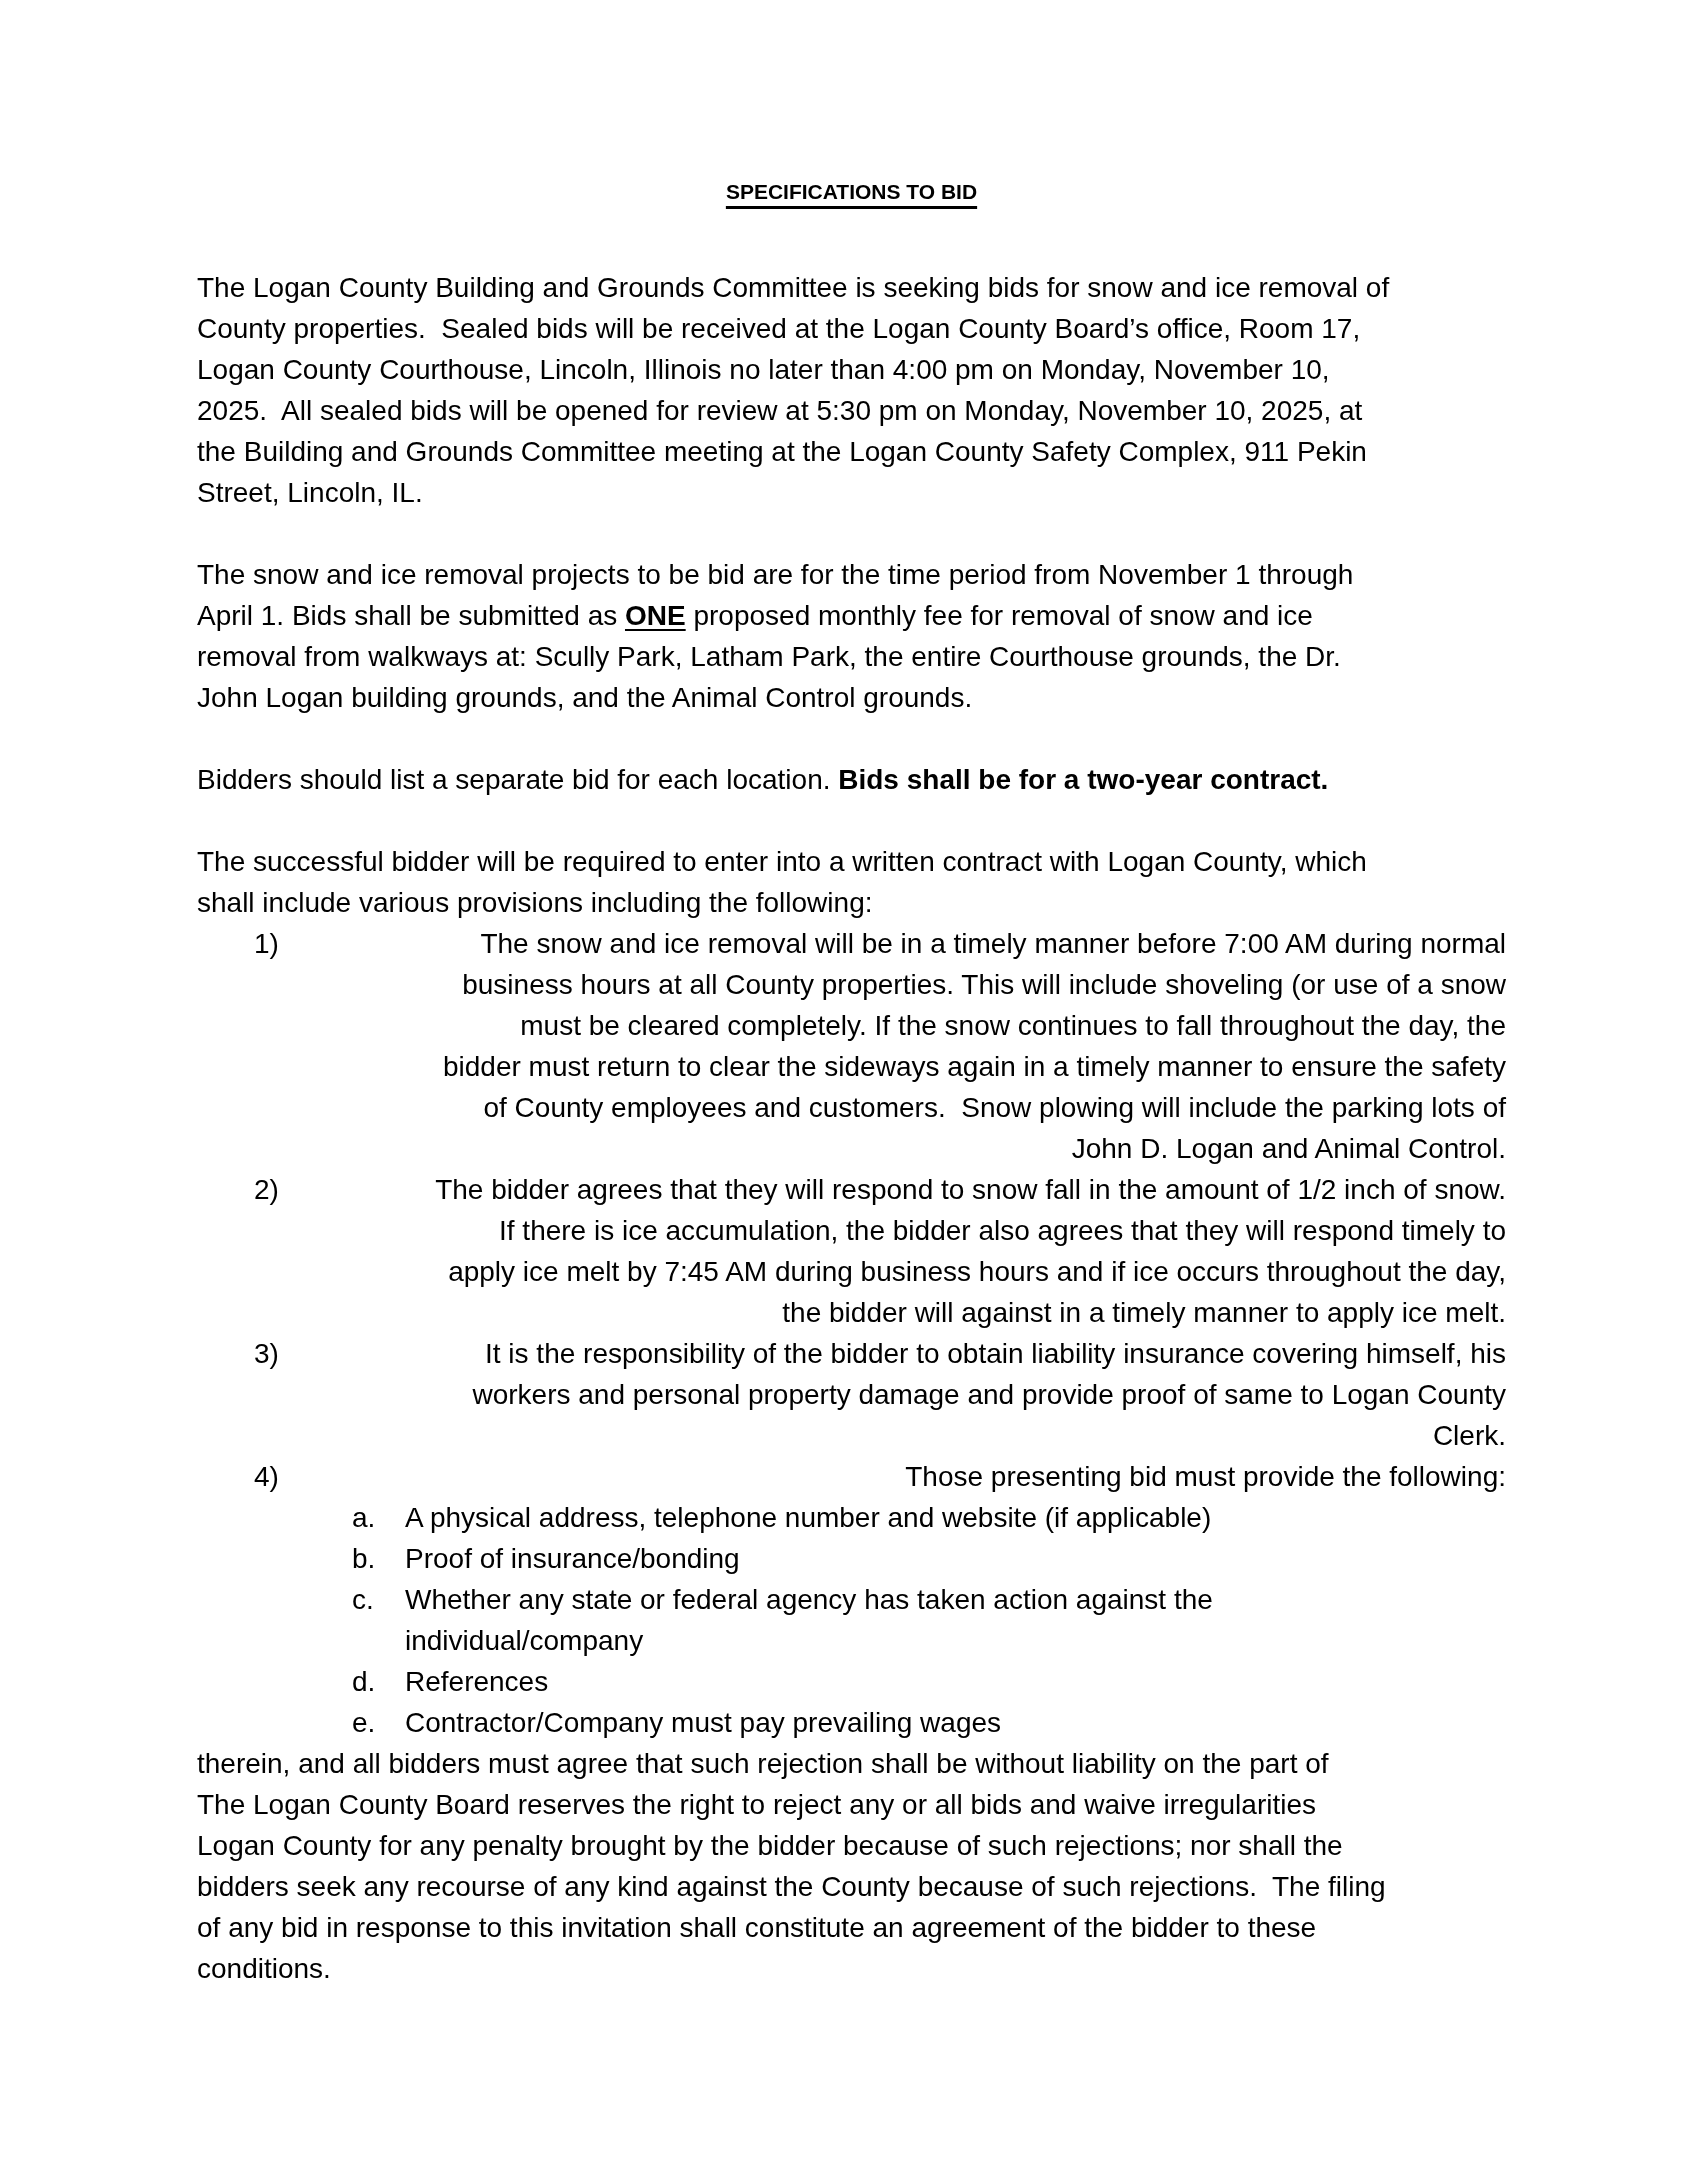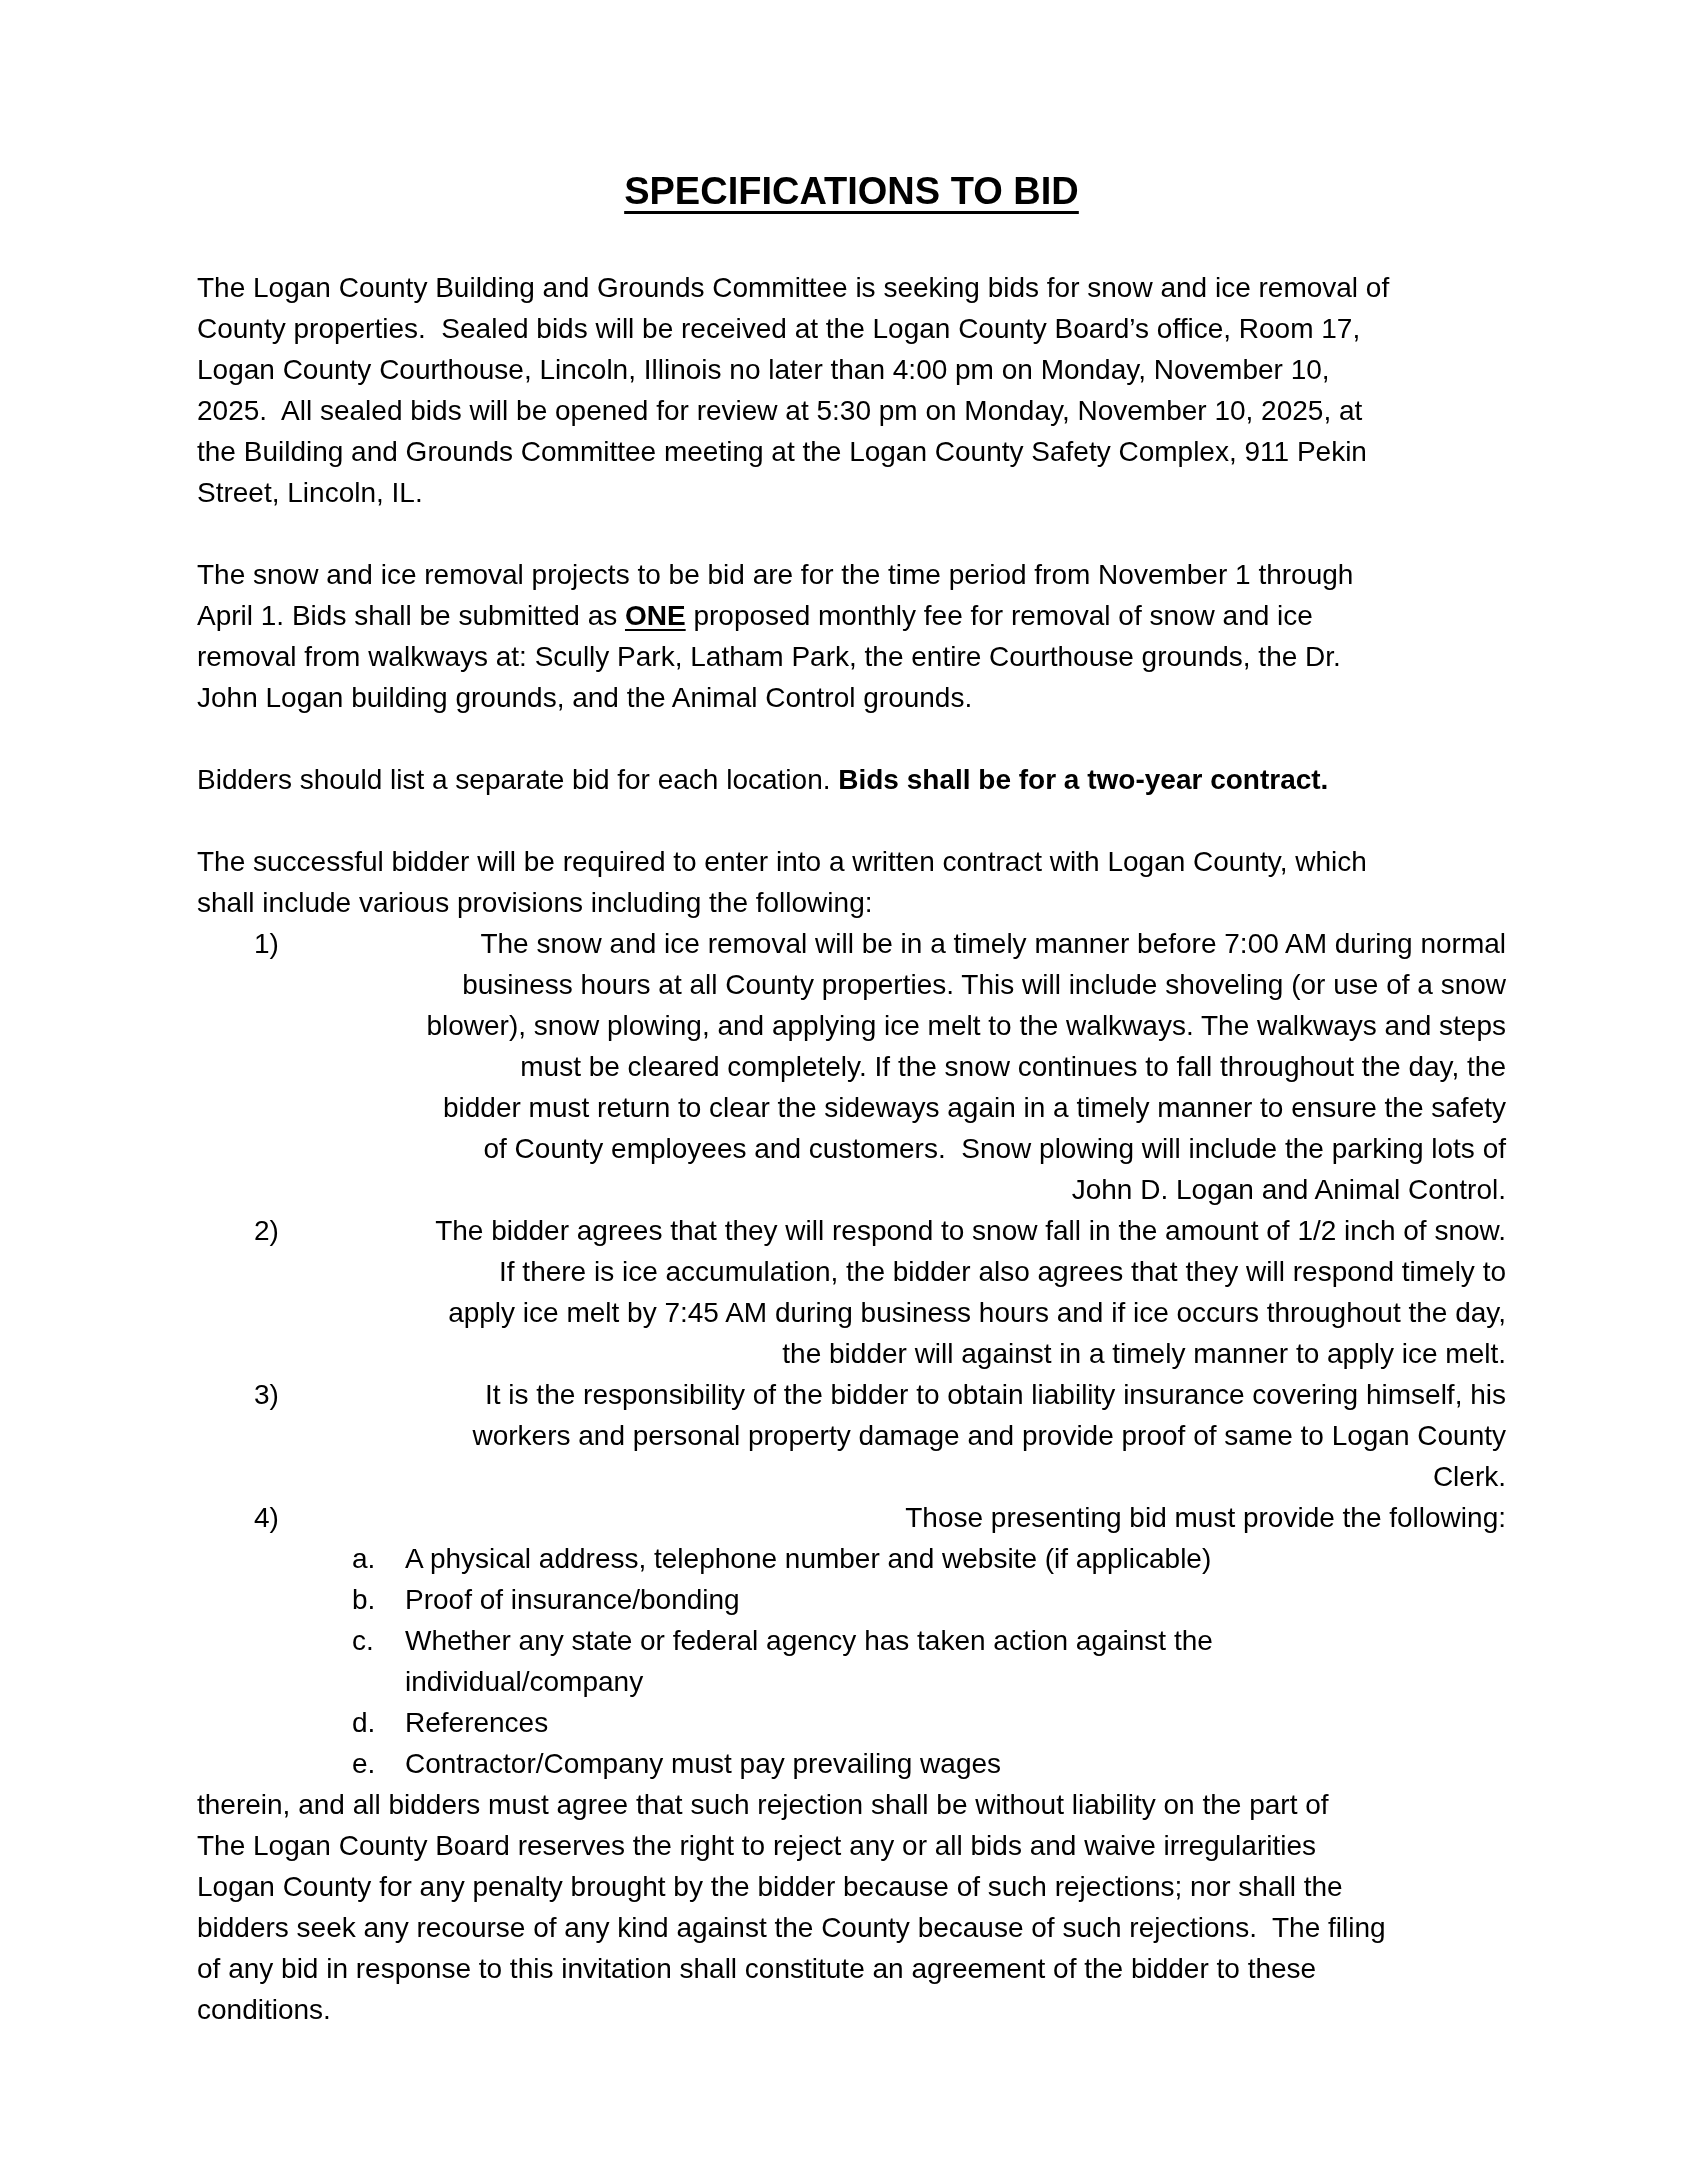--- a/index.html
+++ b/index.html
@@ -12,21 +12,21 @@
     color: #000000;
     font-family: "Liberation Sans", sans-serif;
     font-size: 28px;
     line-height: 41px;
     padding: 168px 197px 0 197px;
     overflow: hidden;
   }
   .line { white-space: pre; }
   .title-line {
     text-align: center;
-    font-size: 38px;
+    font-size: 21px;
     font-weight: bold;
     line-height: 47px;
     margin-bottom: 52px;
     white-space: pre;
   }
   .title-line .t-underline {
     text-decoration: underline;
     text-underline-offset: 7.3px;
     text-decoration-thickness: 2.7px;
   }
@@ -70,21 +70,20 @@
   <div class="mt">
     <div class="line"><span>The successful bidder will be required to enter into a written contract with Logan County, which</span></div>
     <div class="line"><span>shall include various provisions including the following:</span></div>
   </div>
 
   <div class="li">
     <span class="num">1)</span>
     <div class="body">
       <div class="line"><span>The snow and ice removal will be in a timely manner before 7:00 AM during normal</span></div>
       <div class="line"><span>business hours at all County properties. This will include shoveling (or use of a snow</span></div>
-      <div class="line"><span>blower), snow plowing, and applying ice melt to the walkways. The walkways and steps</span></div>
       <div class="line"><span>must be cleared completely. If the snow continues to fall throughout the day, the</span></div>
       <div class="line"><span>bidder must return to clear the sideways again in a timely manner to ensure the safety</span></div>
       <div class="line"><span>of County employees and customers.  Snow plowing will include the parking lots of</span></div>
       <div class="line"><span>John D. Logan and Animal Control.</span></div>
     </div>
   </div>
 
   <div class="li">
     <span class="num">2)</span>
     <div class="body">

